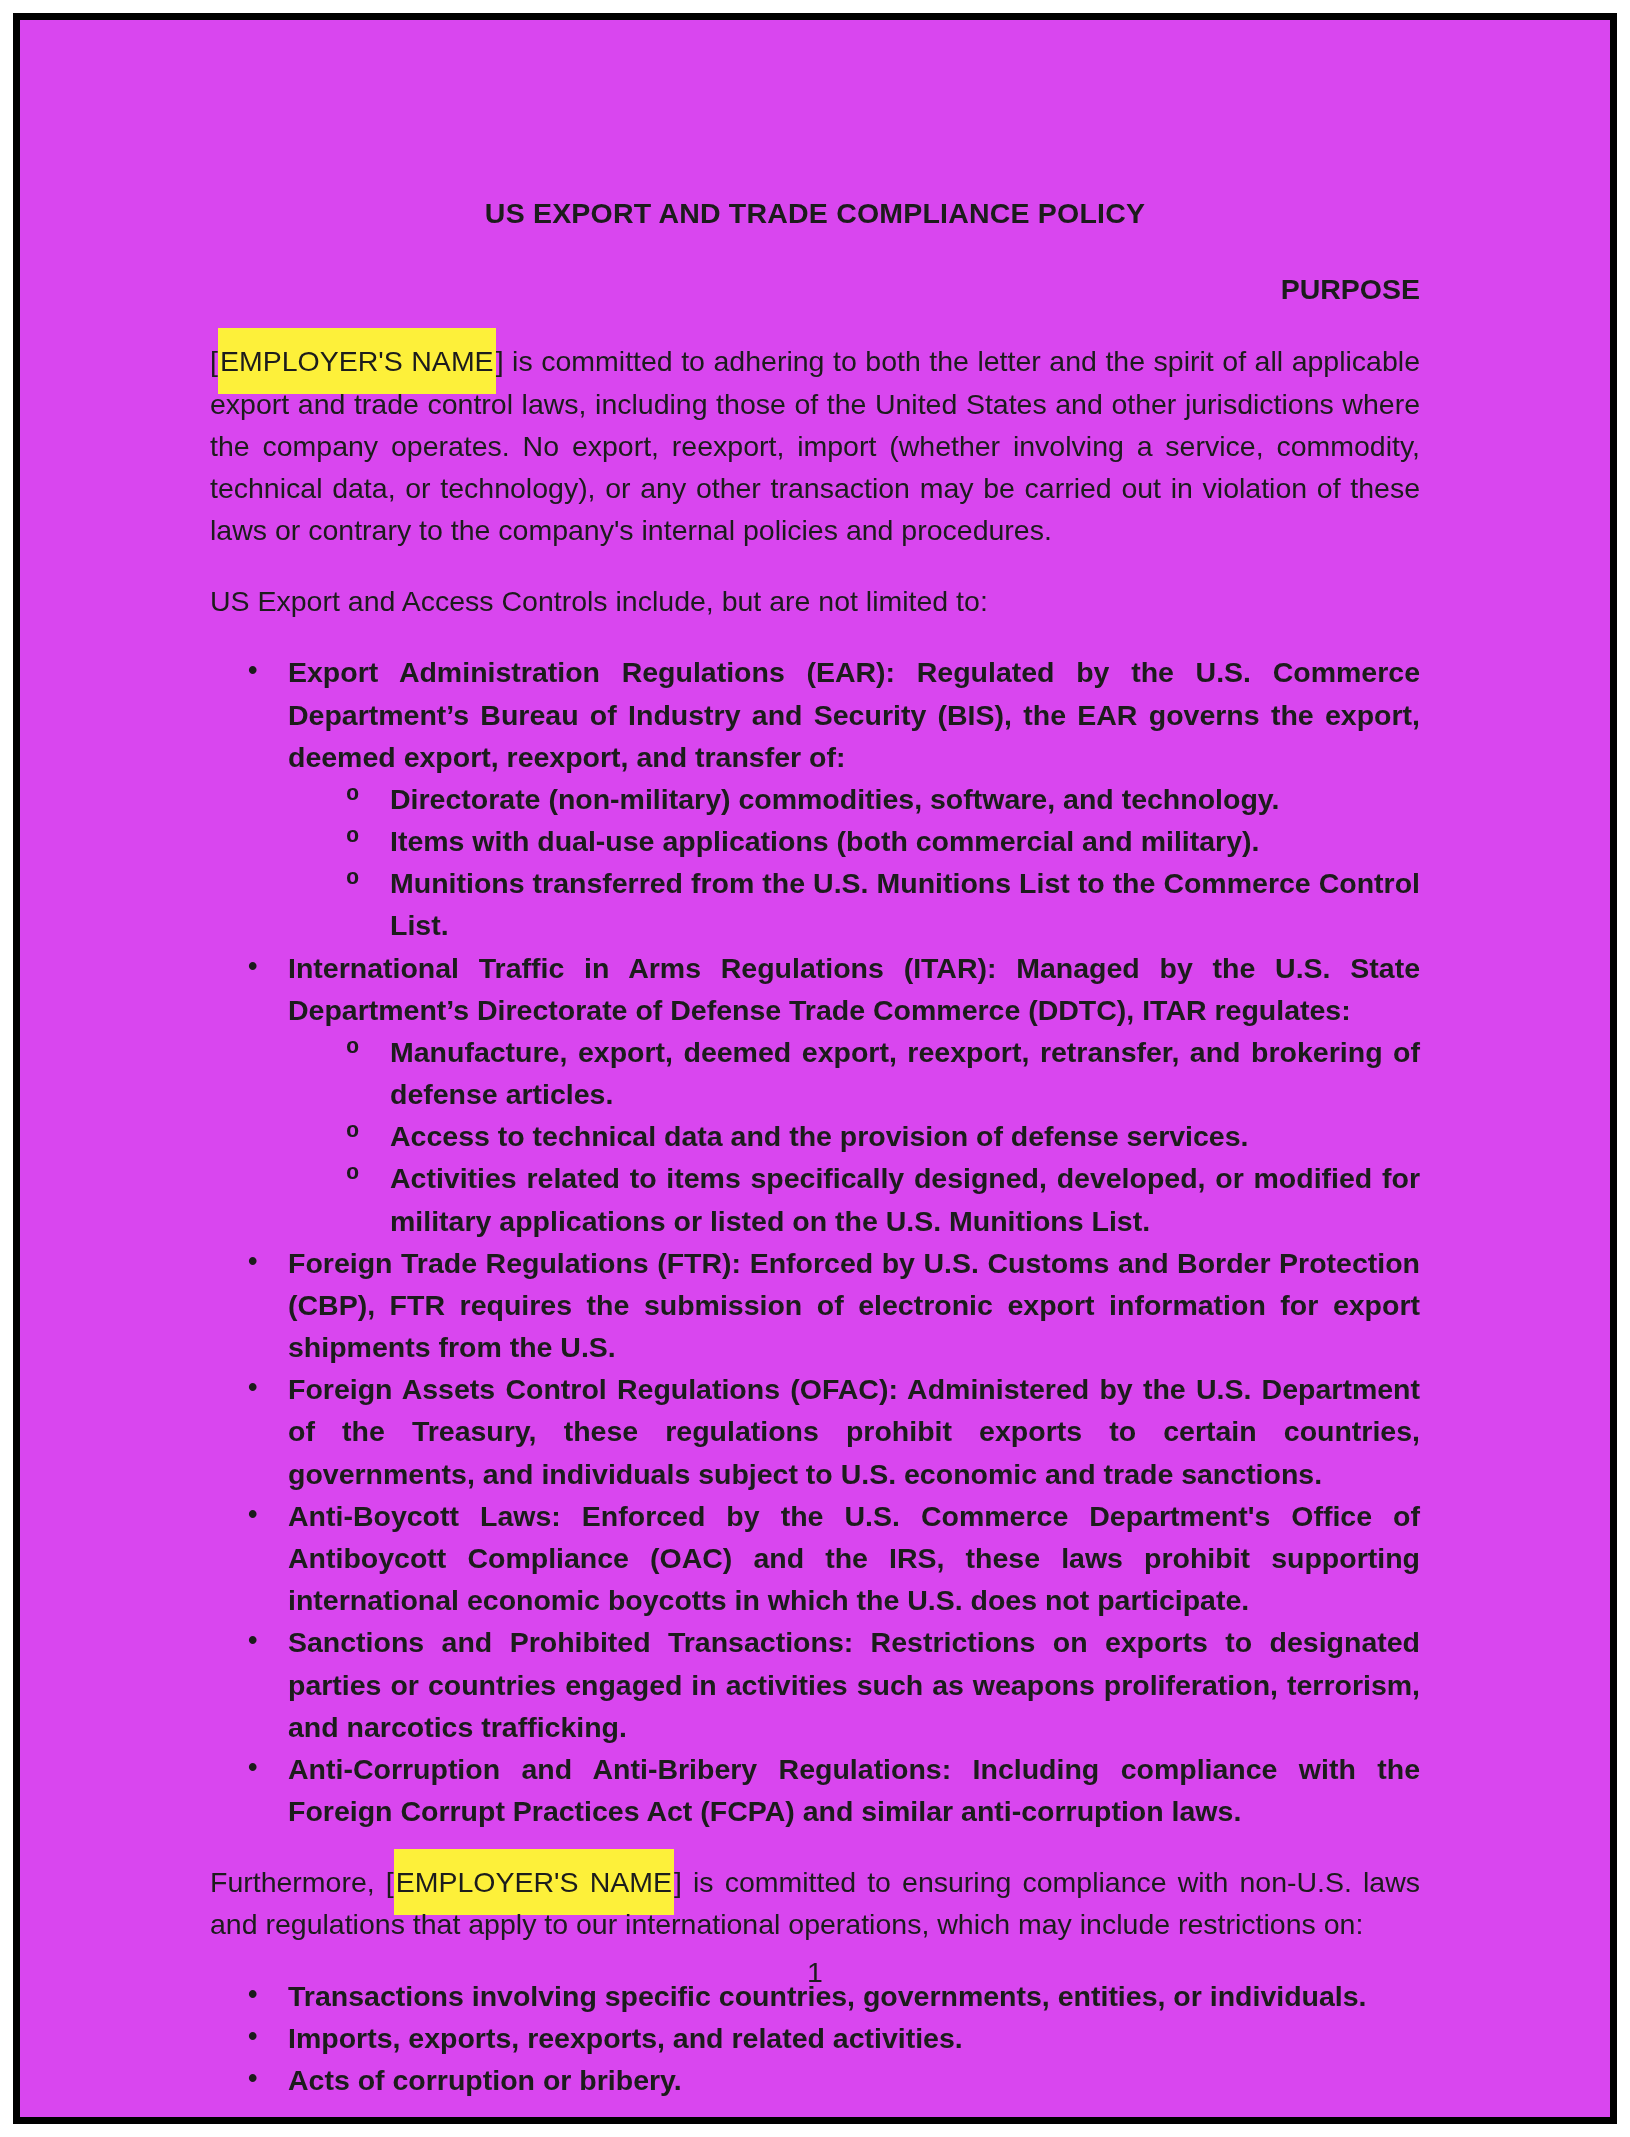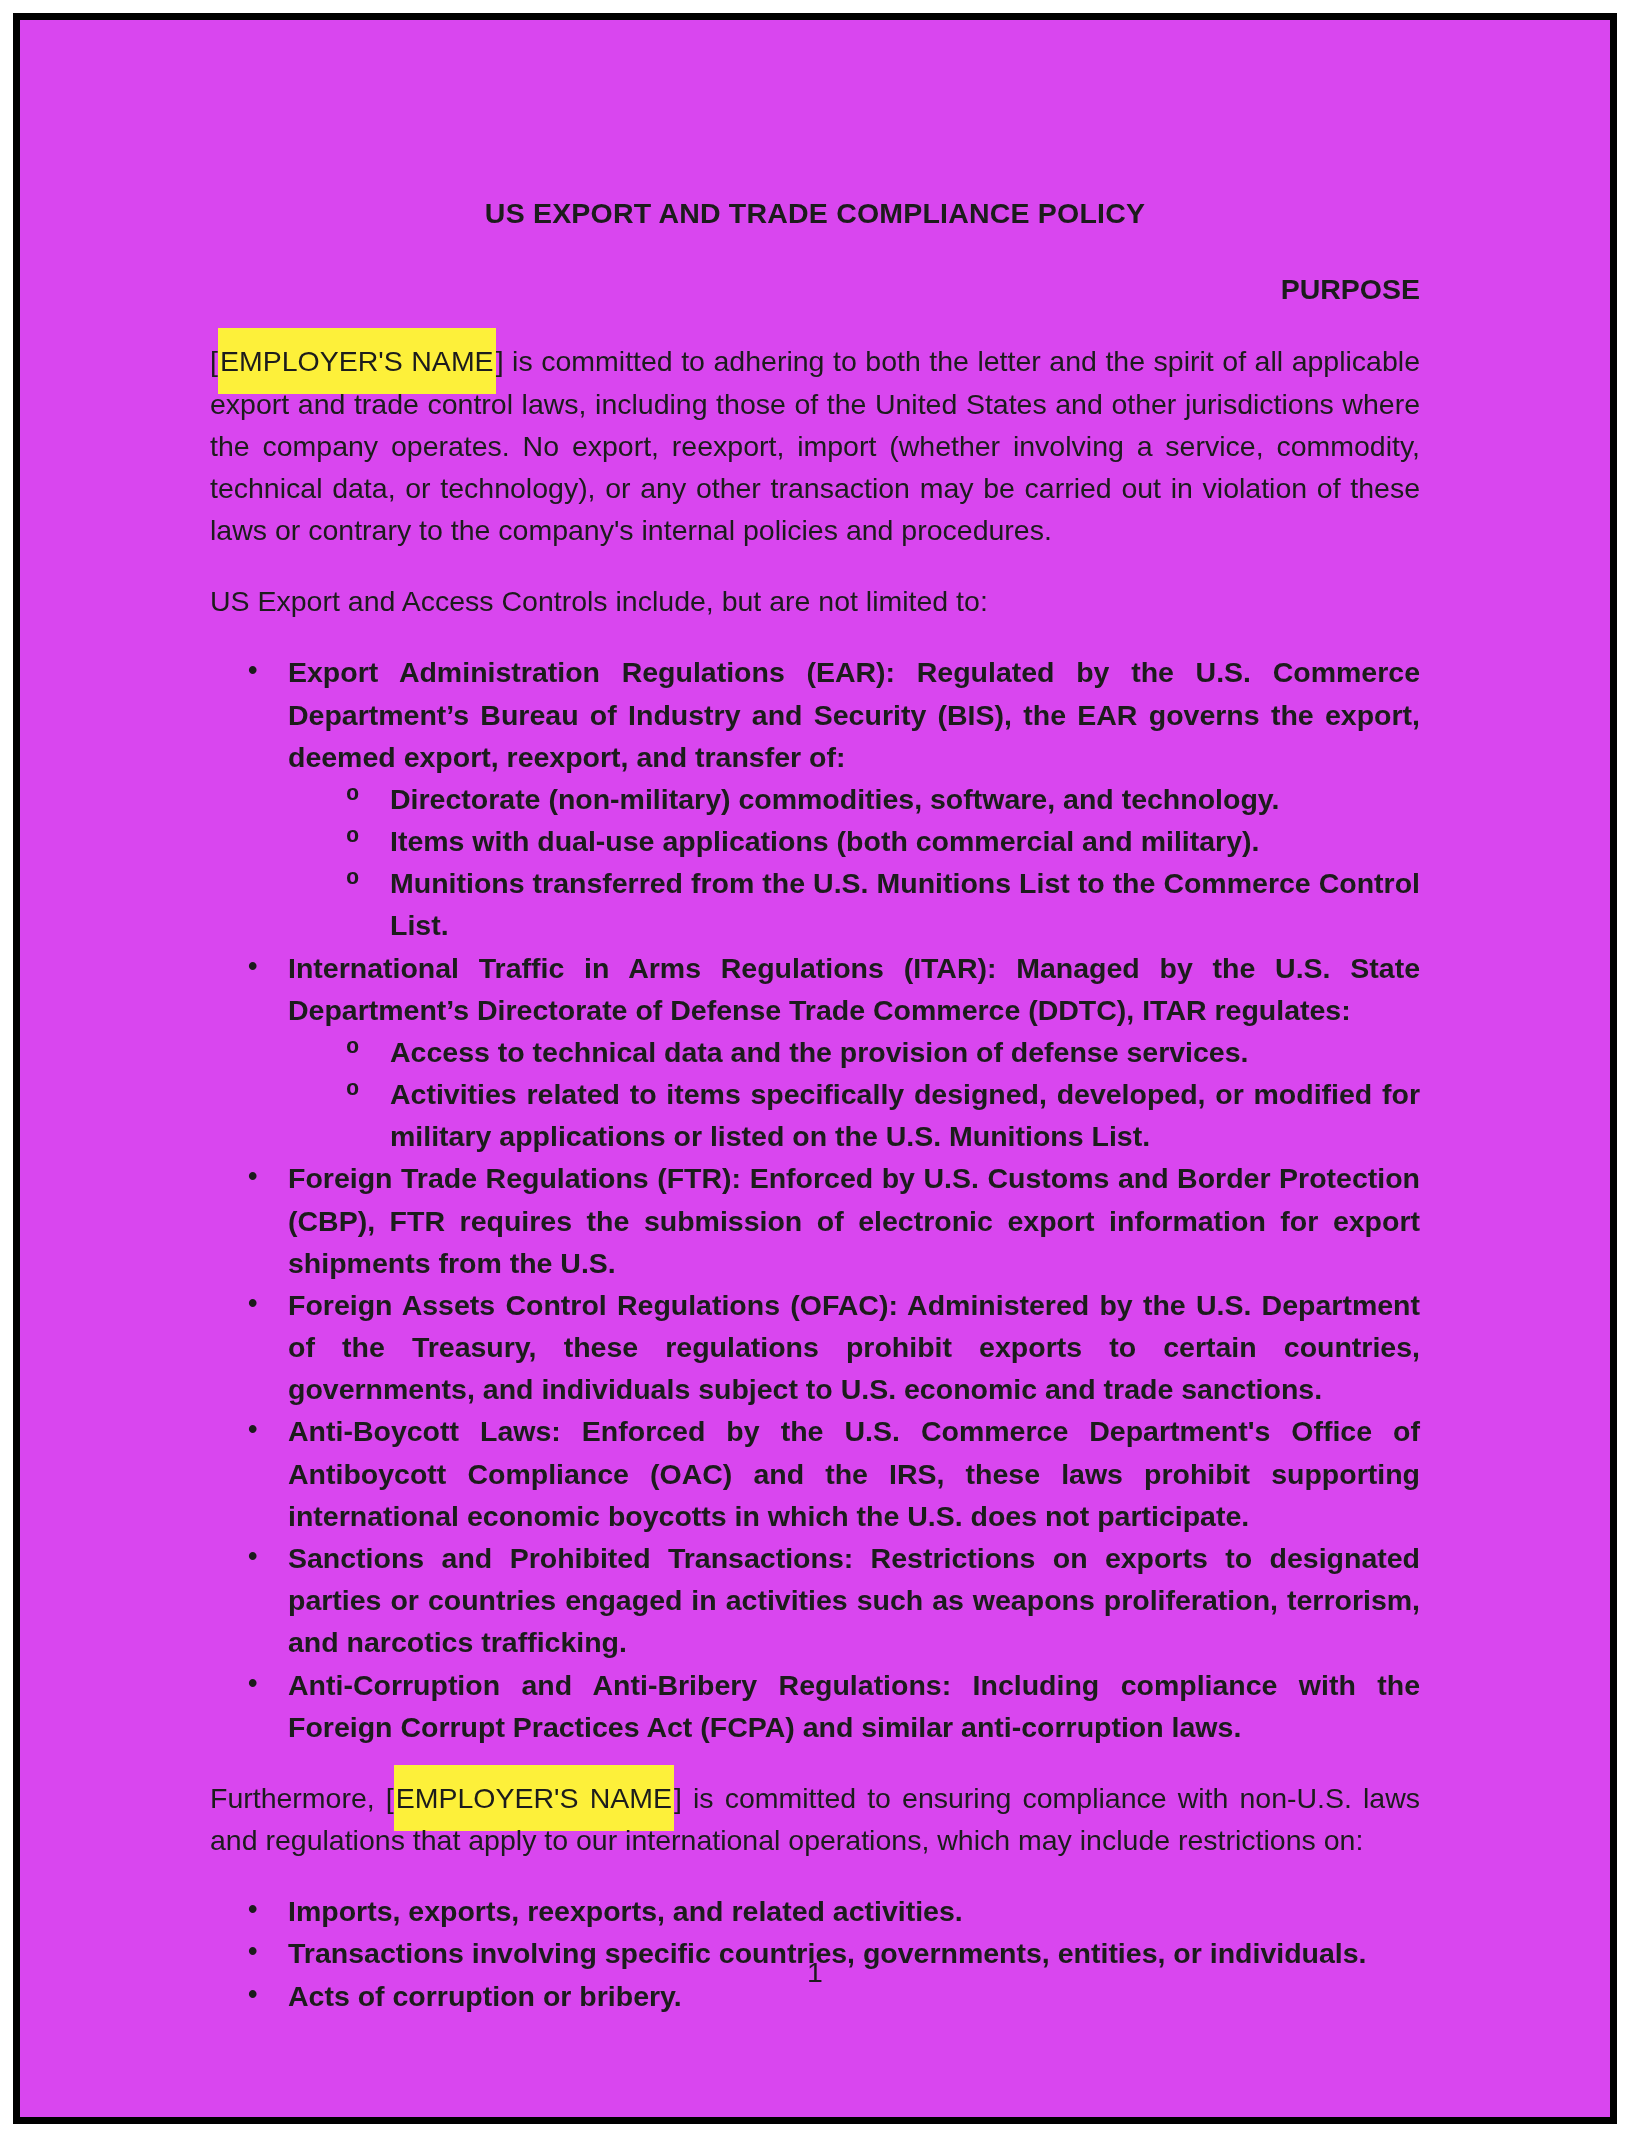--- a/index.html
+++ b/index.html
@@ -91,34 +91,35 @@
 
     <p class="para">US Export and Access Controls include, but are not limited to:</p>
 
     <div class="list">
       <div class="li1"><span>Export Administration Regulations (EAR): Regulated by the U.S. Commerce Department’s Bureau of Industry and Security (BIS), the EAR governs the export, deemed export, reexport, and transfer of:</span></div>
       <div class="li2"><span>Directorate (non-military) commodities, software, and technology.</span></div>
       <div class="li2"><span>Items with dual-use applications (both commercial and military).</span></div>
       <div class="li2"><span>Munitions transferred from the U.S. Munitions List to the Commerce Control List.</span></div>
 
       <div class="li1"><span>International Traffic in Arms Regulations (ITAR): Managed by the U.S. State Department’s Directorate of Defense Trade Commerce (DDTC), ITAR regulates:</span></div>
+      <div class="li2"><span>Manufacture, export, deemed export, reexport, retransfer, and brokering of defense articles.</span></div>
       <div class="li2"><span>Access to technical data and the provision of defense services.</span></div>
       <div class="li2"><span>Activities related to items specifically designed, developed, or modified for military applications or listed on the U.S. Munitions List.</span></div>
 
       <div class="li1"><span>Foreign Trade Regulations (FTR): Enforced by U.S. Customs and Border Protection (CBP), FTR requires the submission of electronic export information for export shipments from the U.S.</span></div>
       <div class="li1"><span>Foreign Assets Control Regulations (OFAC): Administered by the U.S. Department of the Treasury, these regulations prohibit exports to certain countries, governments, and individuals subject to U.S. economic and trade sanctions.</span></div>
       <div class="li1"><span>Anti-Boycott Laws: Enforced by the U.S. Commerce Department's Office of Antiboycott Compliance (OAC) and the IRS, these laws prohibit supporting international economic boycotts in which the U.S. does not participate.</span></div>
       <div class="li1"><span>Sanctions and Prohibited Transactions: Restrictions on exports to designated parties or countries engaged in activities such as weapons proliferation, terrorism, and narcotics trafficking.</span></div>
       <div class="li1"><span>Anti-Corruption and Anti-Bribery Regulations: Including compliance with the Foreign Corrupt Practices Act (FCPA) and similar anti-corruption laws.</span></div>
     </div>
 
     <p class="para"><span>Furthermore, </span><span>[</span><span class="hl">EMPLOYER'S NAME</span><span>]</span><span> is committed to ensuring compliance with non-U.S. laws and regulations that apply to our international operations, which may include restrictions on:</span></p>
 
     <div class="list">
+      <div class="li1"><span>Transactions involving specific countries, governments, entities, or individuals.</span></div>
       <div class="li1"><span>Imports, exports, reexports, and related activities.</span></div>
-      <div class="li1"><span>Transactions involving specific countries, governments, entities, or individuals.</span></div>
       <div class="li1"><span>Acts of corruption or bribery.</span></div>
     </div>
 
   </div>
 
   <div class="page-number">1</div>
 </div>
 
 </body></html>

